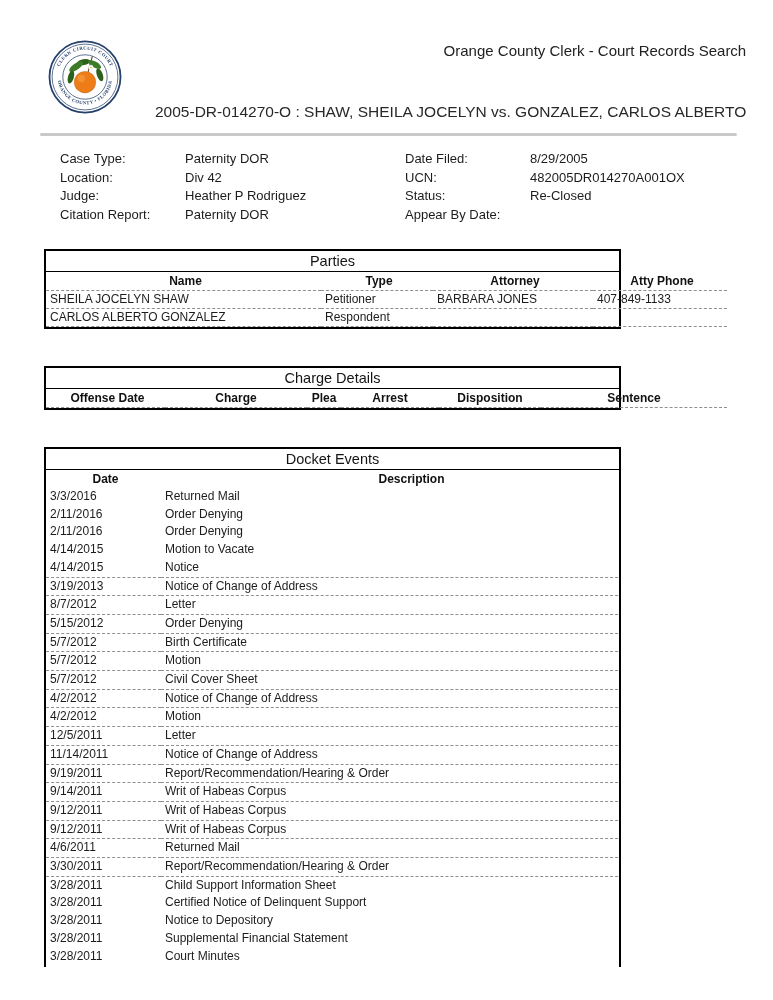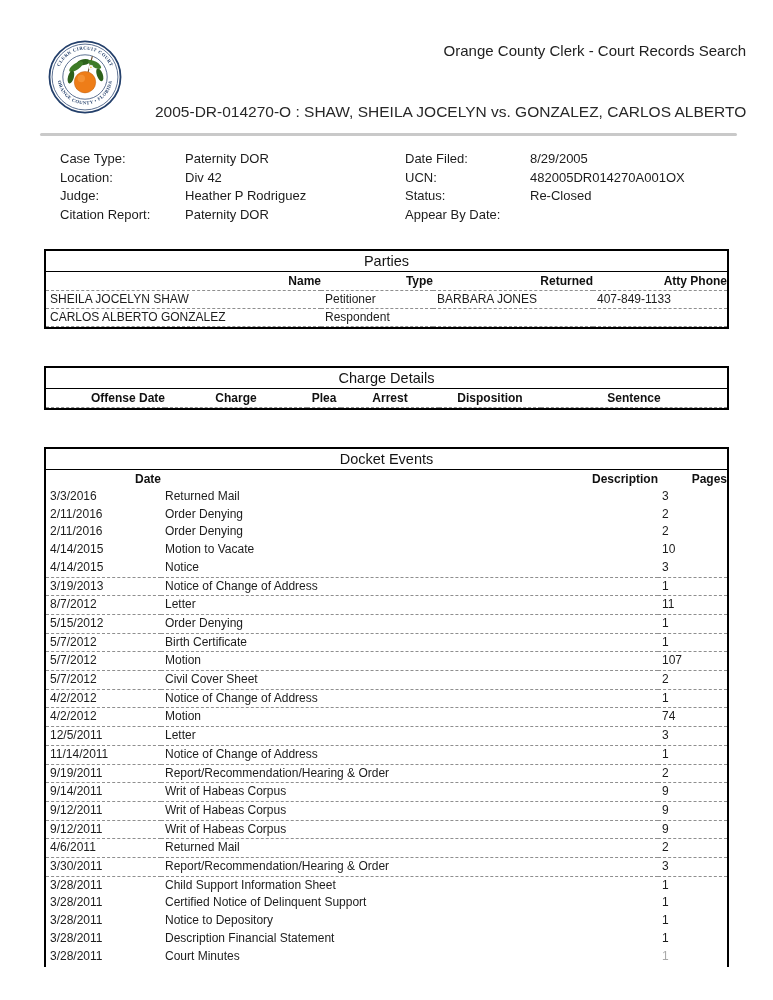--- a/index.html
+++ b/index.html
@@ -15,29 +15,29 @@
   .header-text { margin-left:33px; }
   .app-title { font-size:15px; line-height:18px; margin-top:2px; color:#222;text-align:right; }
   .case-title { font-size:15.5px; line-height:19px; margin-top:42px; color:#282828; white-space:nowrap; }
   .divider { height:3px; background:#c9c9c9; border-radius:3px; margin:12px 36px 0 40px; }
 
   .case-details { margin:14px 0 0 60px; display:grid;
                   grid-template-columns:125px 220px 125px 1fr;
                   font-size:13px; line-height:18.5px; }
   .case-details span { display:block; white-space:nowrap; }
 
-  .tbl-wrap { margin-left:44px; width:685px; border:2px solid #000; box-sizing:border-box; background:#fff; }
+  .tbl-wrap { margin-left:44px; width:577px; border:2px solid #000; box-sizing:border-box; background:#fff; }
   .tbl-wrap.parties-wrap { margin-top:25px; }
   .tbl-wrap.charges-wrap { margin-top:37px; }
   .tbl-wrap.docket-wrap  { margin-top:37px; border-bottom:none; height:520px; overflow:hidden; }
 
   .tbl-title { text-align:center; font-size:14.5px; line-height:20px; font-weight:400;
                border-bottom:1.5px solid #000; color:#141414; }
   table { border-collapse:collapse; table-layout:fixed; width:100%; }
-  th { font-size:12px; font-weight:bold; text-align:right; padding:0 0 0 4px;
+  th { font-size:12px; font-weight:bold; text-align:center; padding:0 0 0 4px;
        line-height:18px; white-space:nowrap; overflow:hidden; color:#111; }
   td { font-size:12px; font-weight:400; padding:0 0 0 4px;
        line-height:17px; white-space:nowrap; overflow:hidden; }
 
   .parties th, .parties td { border-bottom:1px dashed #8f8f8f; }
   .charges th { border-bottom:1px dashed #8f8f8f; }
   .charges th.center { text-align:center; padding:0; }
 
   .docket td { line-height:17.7px; }
   .docket tr.sep td { border-top:1px dashed #8f8f8f; }
@@ -106,21 +106,21 @@
     <colgroup>
         <col style="width:275px">
         <col style="width:112px">
         <col style="width:160px">
         <col style="width:134px">
       </colgroup>
     <thead>
       <tr>
         <th>Name</th>
         <th>Type</th>
-        <th>Returned</th>
+        <th>Attorney</th>
         <th>Atty Phone</th>
       </tr>
     </thead>
     <tbody>
         <tr>
           <td>SHEILA JOCELYN SHAW</td>
           <td>Petitioner</td>
           <td>BARBARA JONES</td>
           <td>407-849-1133</td>
         </tr>
@@ -290,21 +290,21 @@
           <td>Certified Notice of Delinquent Support</td>
           <td>1</td>
         </tr>
         <tr>
           <td>3/28/2011</td>
           <td>Notice to Depository</td>
           <td>1</td>
         </tr>
         <tr>
           <td>3/28/2011</td>
-          <td>Description Financial Statement</td>
+          <td>Supplemental Financial Statement</td>
           <td>1</td>
         </tr>
         <tr class="faded">
           <td>3/28/2011</td>
           <td>Court Minutes</td>
           <td>1</td>
         </tr>
       </tbody>
   </table>
 </div>

